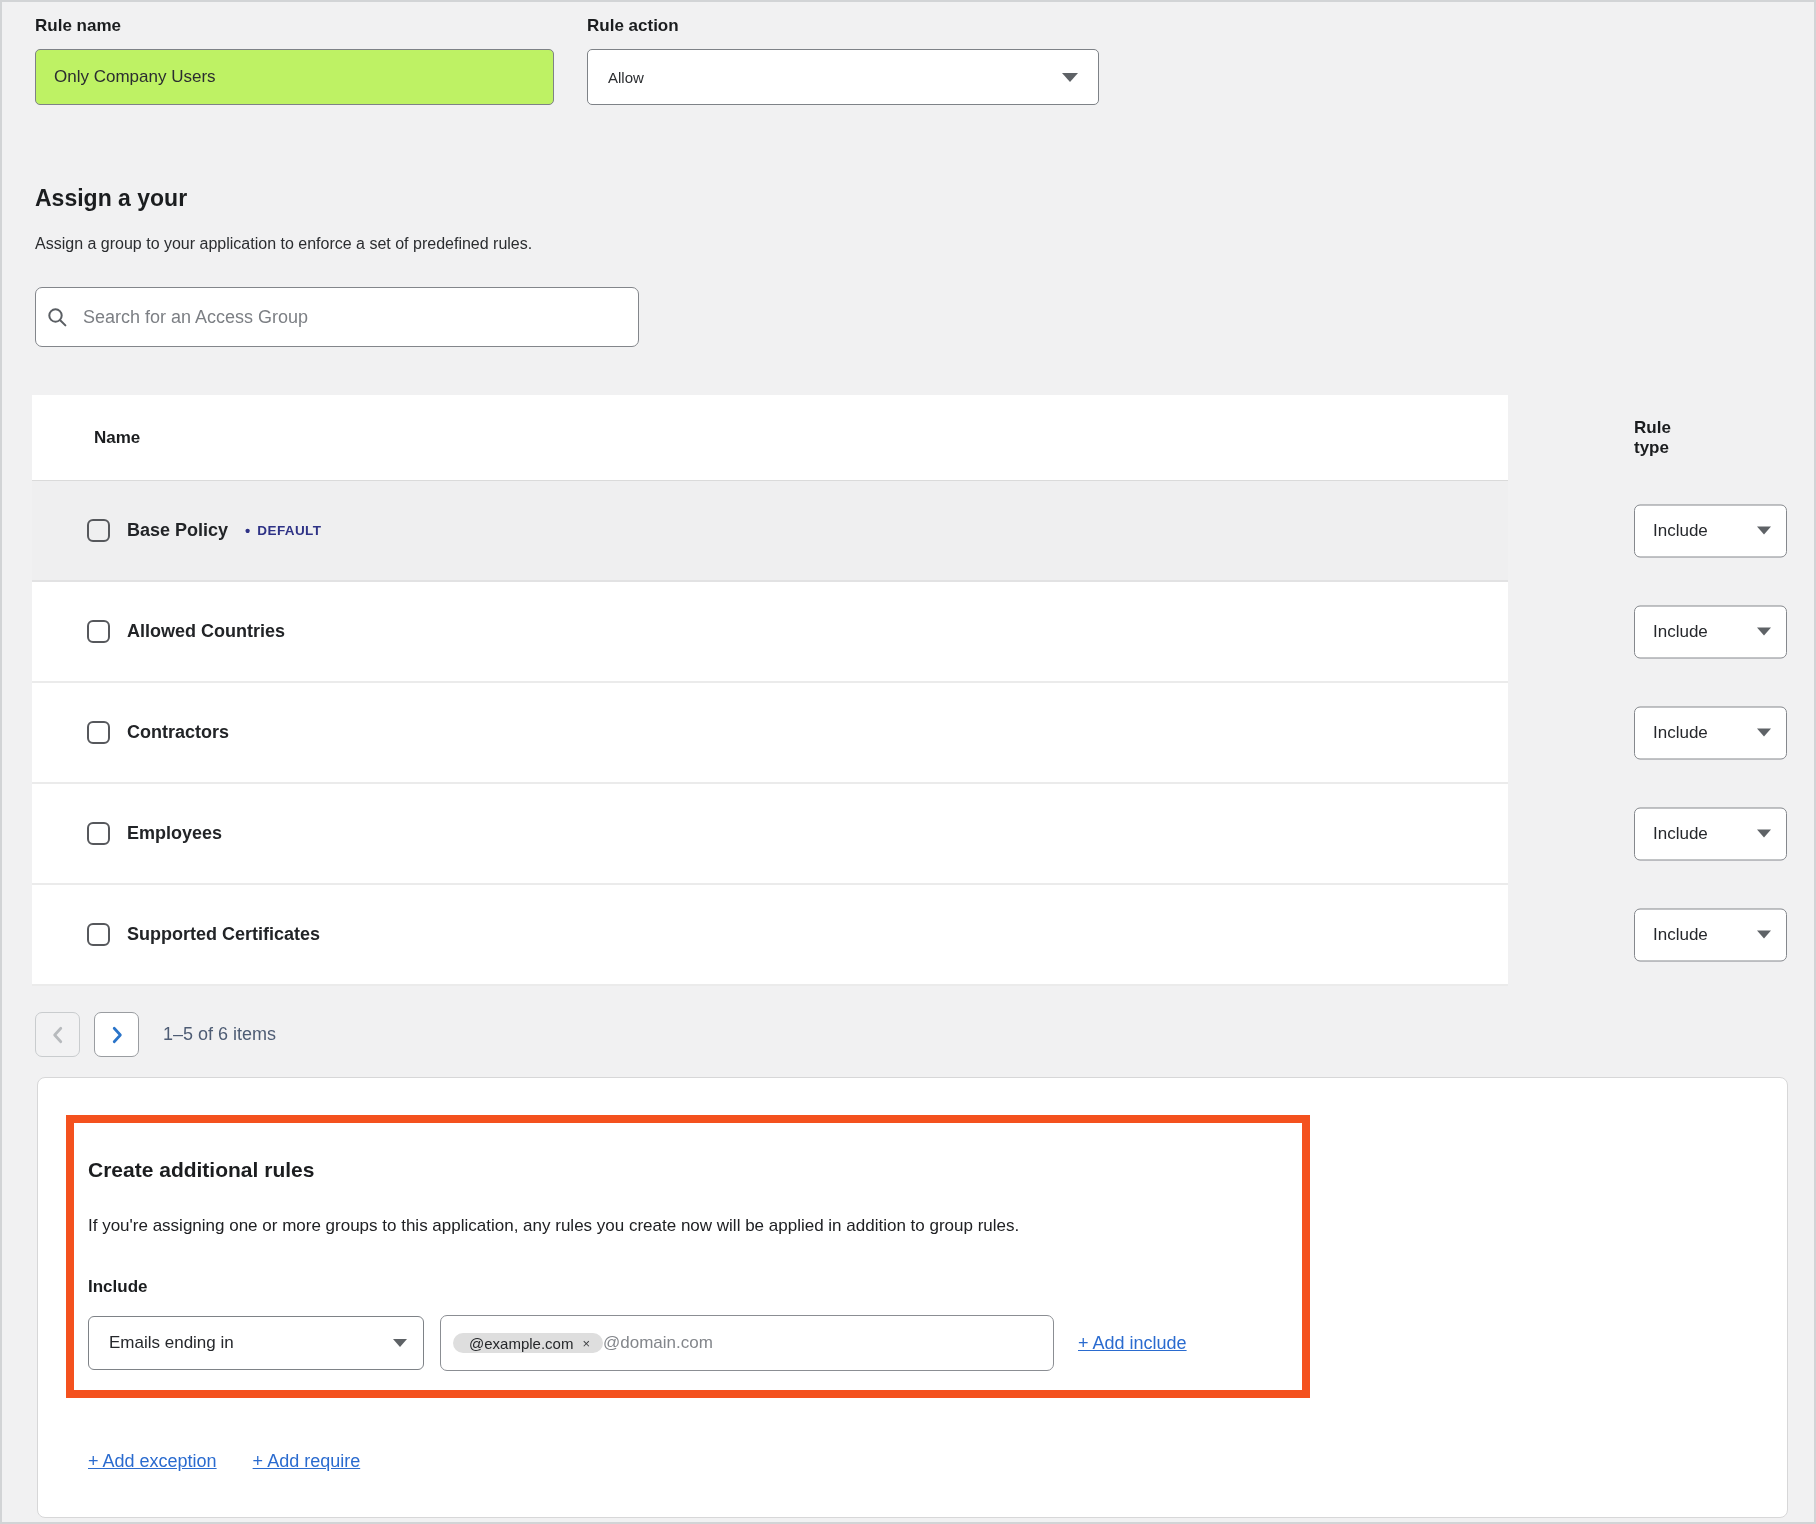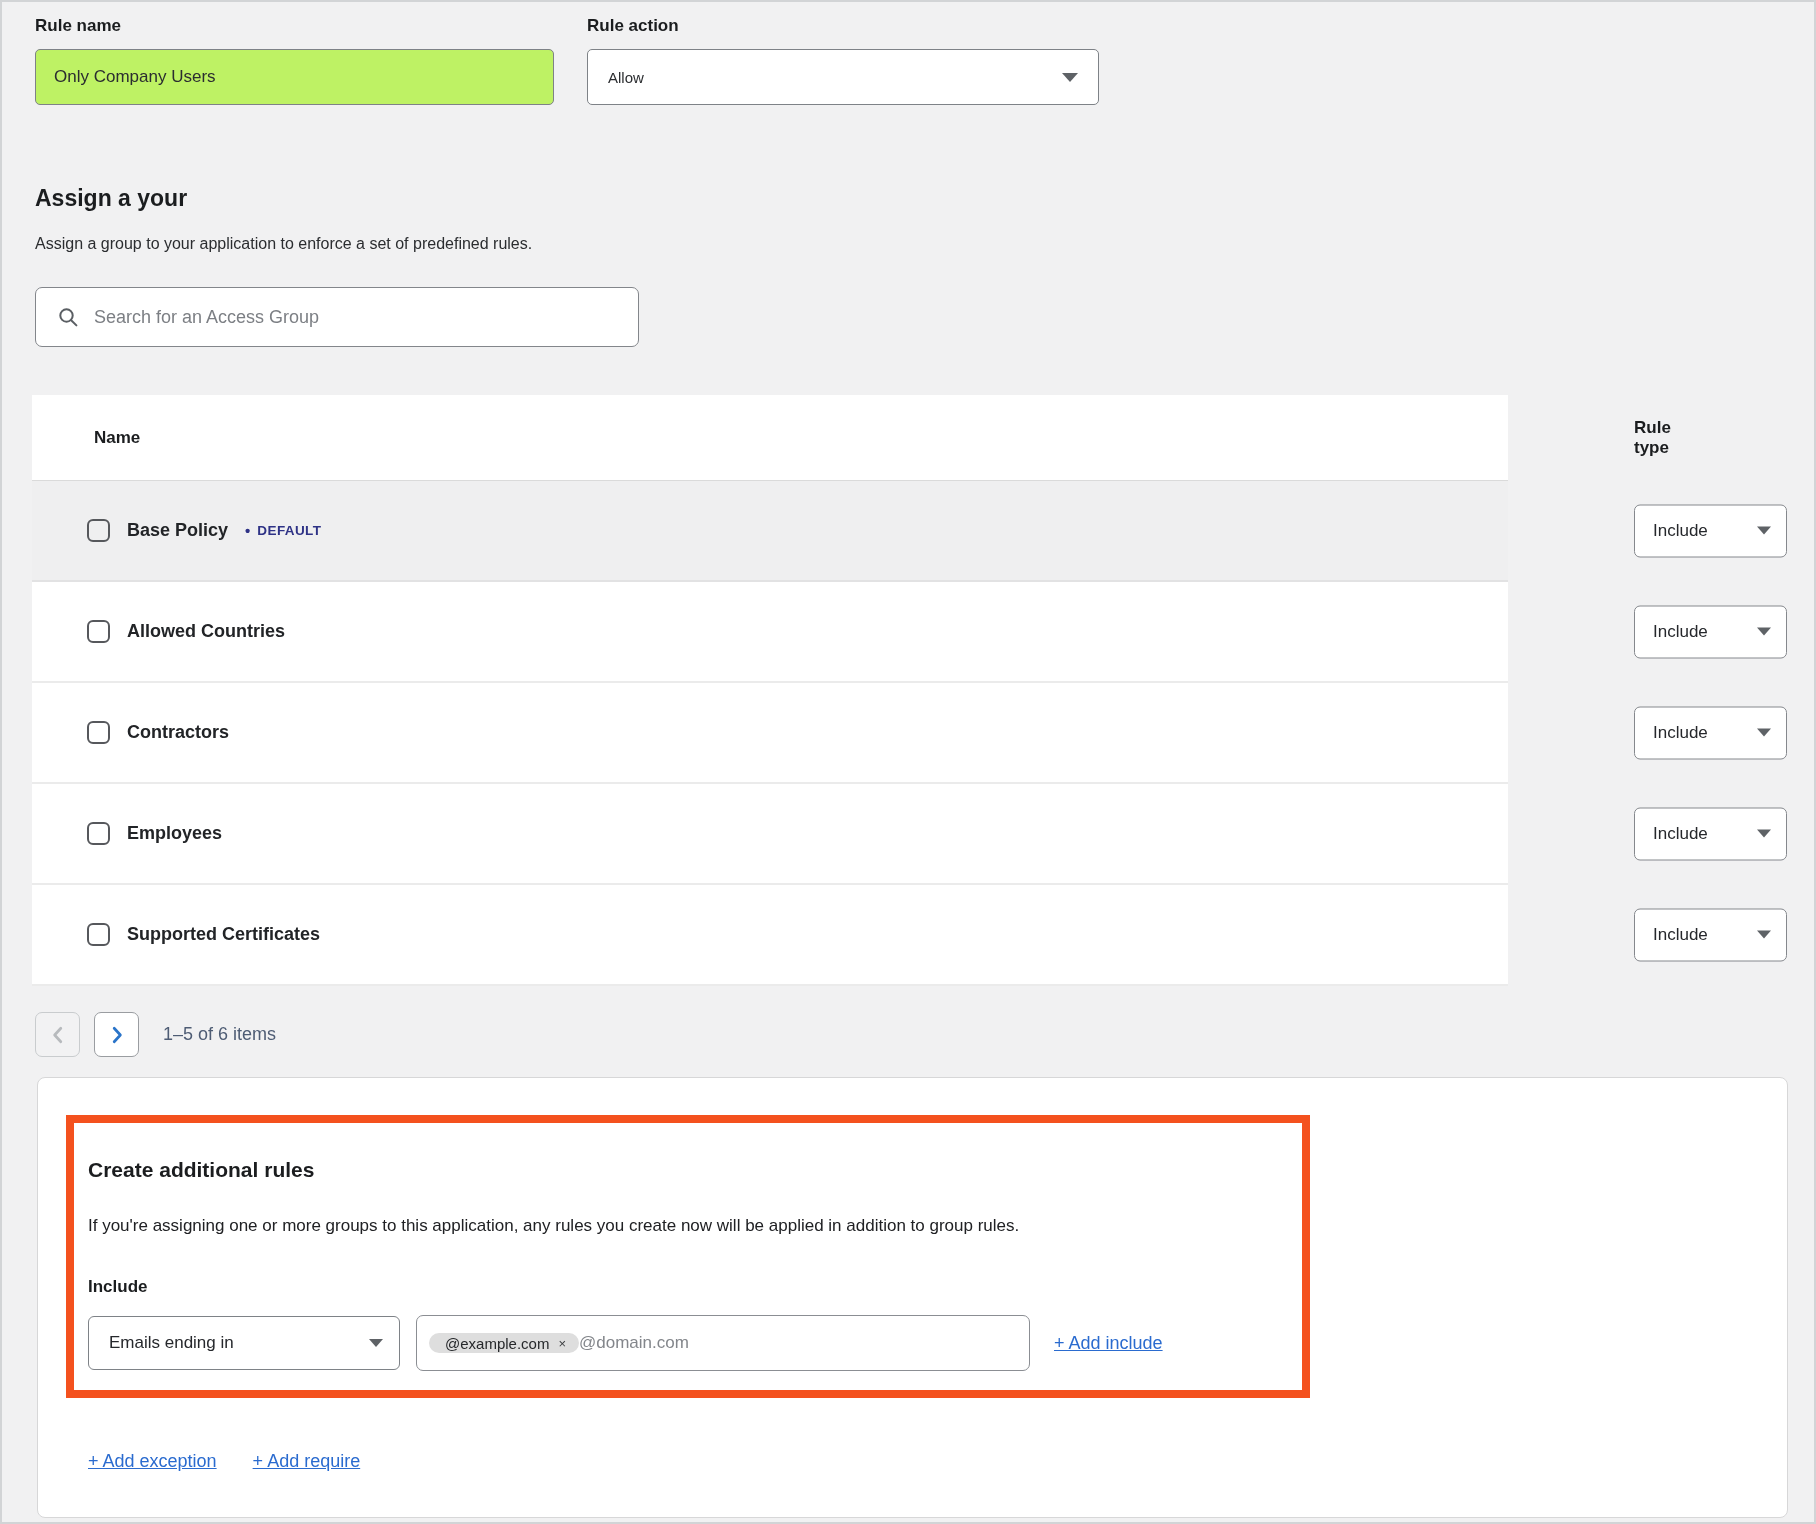--- a/index.html
+++ b/index.html
@@ -25,21 +25,21 @@
     width:512px;height:56px;box-sizing:border-box;border:1.5px solid #7e8287;border-radius:5px;background:#fff;
     display:flex;align-items:center;padding:0 20px;font-size:15px;color:#2b2d30;cursor:pointer;
   }
   .caret{margin-left:auto;width:0;height:0;border-left:8px solid transparent;border-right:8px solid transparent;border-top:9px solid #5e6266;}
   
   .assign{position:absolute;left:33px;top:183px;}
   .assign h2{font-size:23px;line-height:27px;font-weight:700;margin:0;color:#1b1d1f;}
   .assign p{font-size:16px;line-height:19px;color:#2b2d30;margin:22px 0 0;}
   .search{
     margin-top:34px;width:604px;height:60px;box-sizing:border-box;border:1.5px solid #83868b;border-radius:7px;
-    background:#fff;display:flex;align-items:center;padding:0 22px;gap:13px;
+    background:#fff;display:flex;align-items:center;padding:0 11px;gap:13px;
   }
   .search input{
     border:none;outline:none;flex:1;font-family:"Liberation Sans",sans-serif;font-size:18px;color:#2b2d30;background:transparent;
   }
   .search input::placeholder{color:#7c7f84;}
   
   .table{position:absolute;left:30px;top:393px;width:1476px;}
   .thead{position:relative;height:85px;background:#fff;border-bottom:1px solid #dadada;display:flex;align-items:center;}
   .th-name{padding-left:62px;font-size:17px;font-weight:700;}
   .th-rule{position:absolute;left:1602px;font-size:17px;font-weight:700;}
@@ -69,21 +69,21 @@
   }
   .orange-box{
     position:absolute;left:28px;top:37px;width:1244px;height:283px;box-sizing:border-box;
     border:8px solid var(--highlight-orange);background:#fff;padding:35px 30px 0 14px;
   }
   .orange-box h3{font-size:21px;line-height:24px;font-weight:700;margin:0;color:#1b1d1f;}
   .orange-box .desc{font-size:17px;line-height:21px;color:#202124;margin:33px 0 0;}
   .inc-label{font-size:17px;line-height:20px;font-weight:700;margin-top:41px;}
   .controls{display:flex;align-items:center;margin-top:18px;}
   .cond-select{
-    width:312px;height:54px;box-sizing:border-box;border:1.5px solid #7e8287;border-radius:6px;background:#fff;
+    width:336px;height:54px;box-sizing:border-box;border:1.5px solid #7e8287;border-radius:6px;background:#fff;
     display:flex;align-items:center;padding:0 16px 0 20px;font-size:17px;color:#26282c;cursor:pointer;
   }
   .cond-select .caret{border-left-width:7px;border-right-width:7px;border-top-width:8px;}
   .tag-input{
     margin-left:16px;width:614px;height:56px;box-sizing:border-box;border:1.5px solid #8b8e93;border-radius:7px;
     background:#fff;display:flex;align-items:center;padding-left:12px;cursor:text;
   }
   .chip{
     height:20px;border-radius:17px;background:#dedede;display:inline-flex;align-items:center;
     padding:0 13px 0 16px;font-size:15px;color:#26282b;gap:9px;

